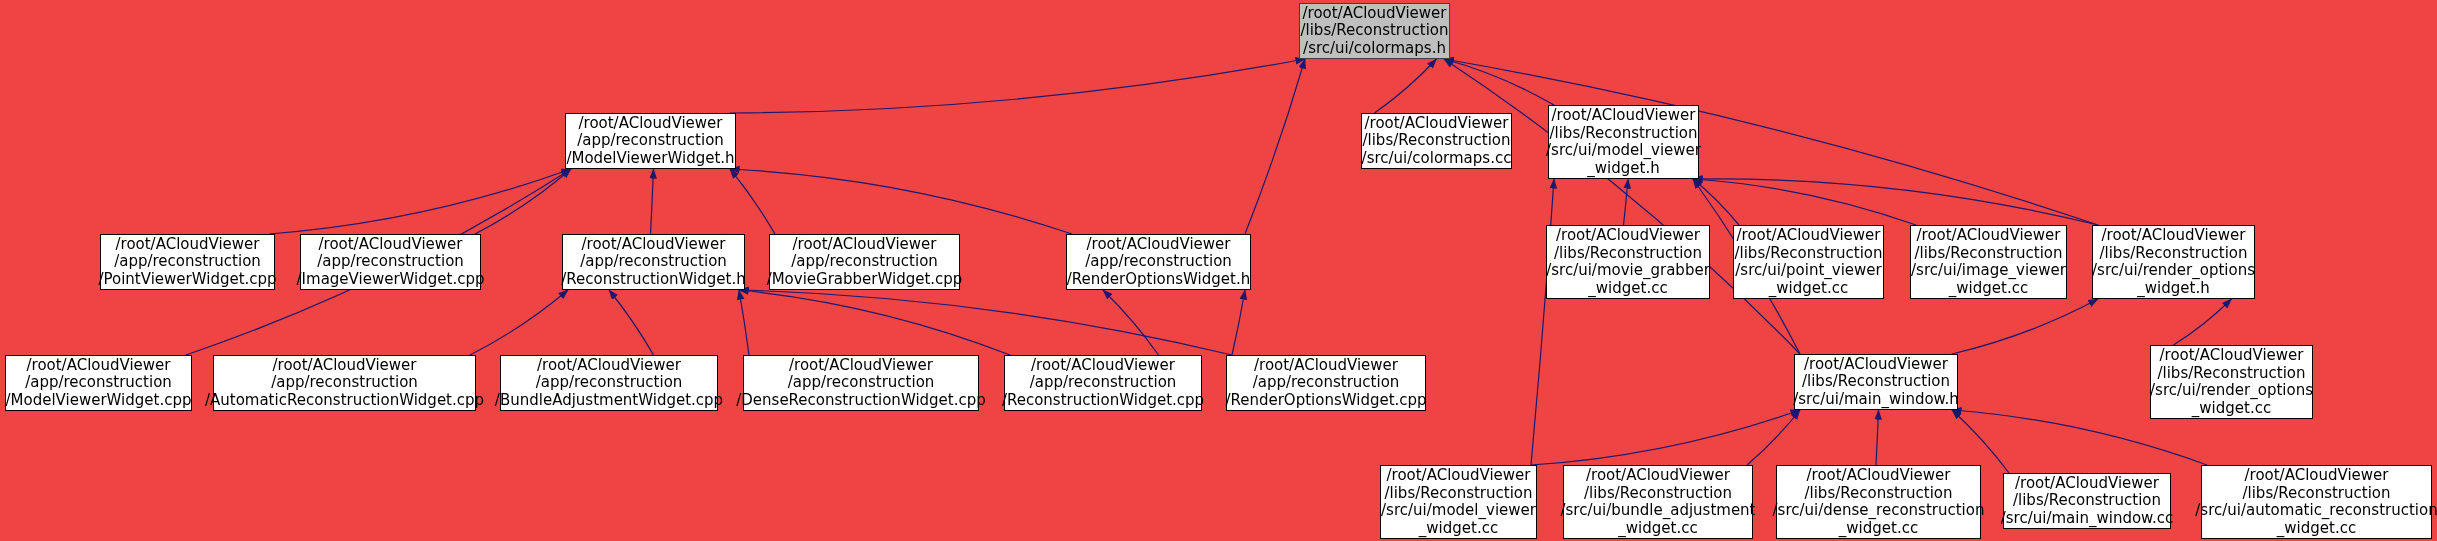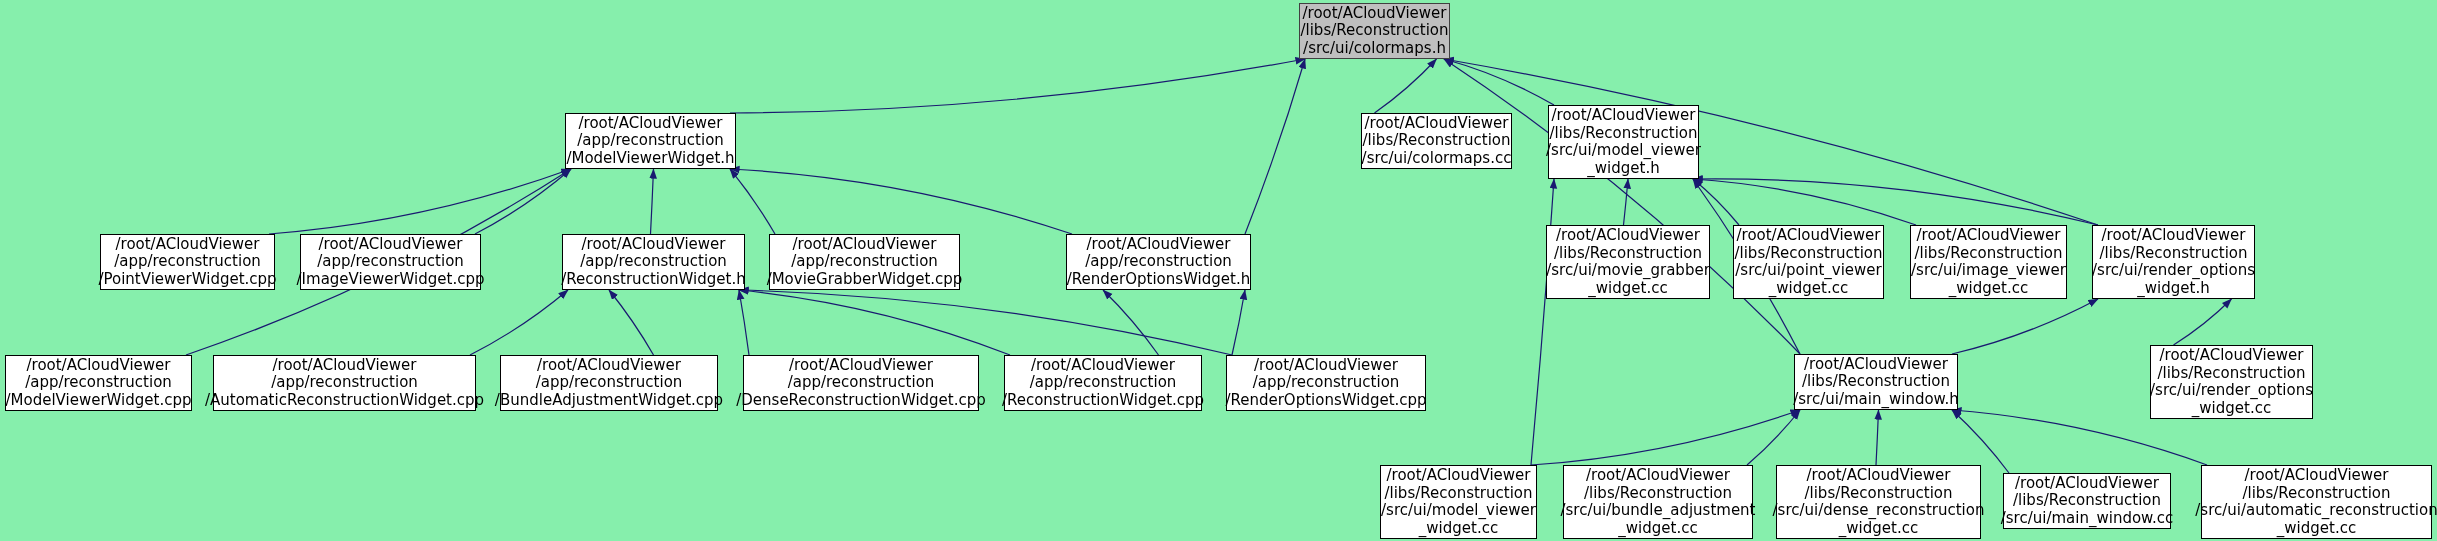--- a/index.html
+++ b/index.html
@@ -1,20 +1,20 @@
 <!DOCTYPE html>
 <html><head>
 <meta charset="utf-8">
 <style>
   html,body{margin:0;padding:0;background:#ffffff;}
   #canvas{
     position:relative;
     width:2437px;
     height:541px;
-    background:#86efac;
+    background:#ef4444;
     font-family:"DejaVu Sans","Liberation Sans",sans-serif;
     overflow:hidden;
   }
   svg#edges{position:absolute;left:0;top:0;width:2437px;height:541px;}
   .node{
     position:absolute;
     box-sizing:border-box;
     border:1px solid #000000;
     background:#ffffff;
     color:#000000;

